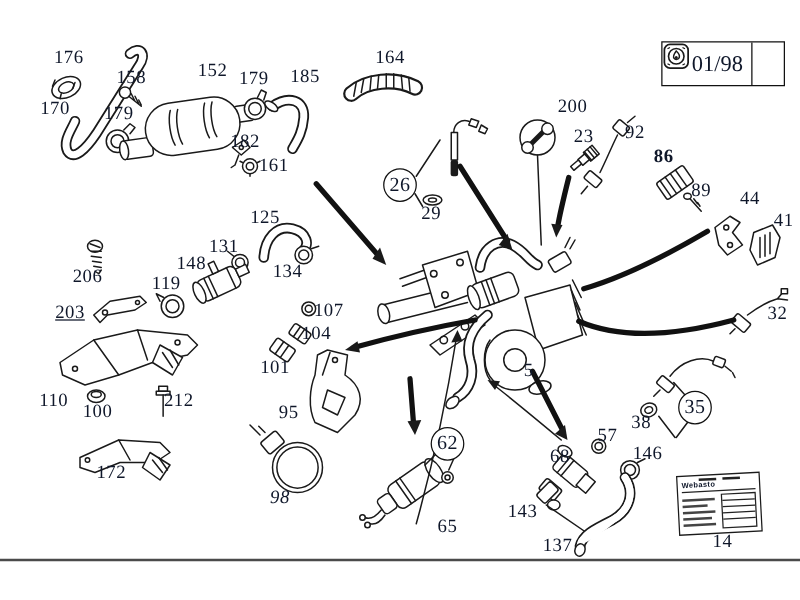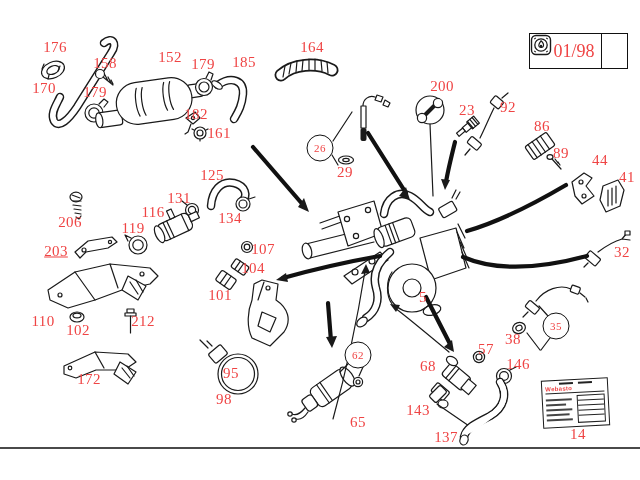--- a/index.html
+++ b/index.html
@@ -1,30 +1,30 @@
 <!DOCTYPE html>
 <html><head>
 <meta charset="utf-8">
 <style>
   html,body{margin:0;padding:0;background:#fff;}
   .canvas{position:relative;width:640px;height:480px;background:#fff;overflow:hidden;
-          font-family:"Liberation Serif",serif;color:#ef4444;}
+          font-family:"Liberation Serif",serif;color:#0f172a;}
   .canvas svg{position:absolute;left:0;top:0;}
   .ln{fill:none;stroke:#1a1a1a;stroke-width:1.2;stroke-linejoin:round;stroke-linecap:round;}
   .shp{fill:#fff;stroke:#1a1a1a;stroke-width:1.2;stroke-linejoin:round;}
   .dk{fill:#1a1a1a;stroke:none;}
   .tubeO{fill:none;stroke:#1a1a1a;stroke-width:8.5;stroke-linecap:round;}
   .tubeI{fill:none;stroke:#fff;stroke-width:5.6;stroke-linecap:round;}
   .flexO{fill:none;stroke:#1a1a1a;stroke-width:13;stroke-linecap:round;}
   .flexI{fill:none;stroke:#fff;stroke-width:9.5;stroke-linecap:round;}
   .thk{fill:none;stroke:#111;stroke-width:4.2;stroke-linecap:round;}
   .part-label{position:absolute;transform:translate(-50%,-50%);font-size:15px;line-height:1;
               white-space:nowrap;letter-spacing:.4px;}
   .part-label.circled{width:25px;height:25px;border:1.4px solid #111;border-radius:50%;
-              display:flex;align-items:center;justify-content:center;font-size:11px;background:#fff;}
+              display:flex;align-items:center;justify-content:center;font-size:16px;background:#fff;}
   .revision-box{position:absolute;left:529px;top:33px;width:97px;height:34px;border:1.6px solid #111;
               display:flex;background:#fff;}
   .rev-left{flex:1;display:flex;align-items:center;justify-content:center;gap:4px;border-right:1.6px solid #111;}
   .rev-arrow{font-size:13px;}
   .rev-text{font-size:18px;text-align:center;}
   .rev-right{width:25px;display:flex;align-items:center;justify-content:center;}
   .type-plate{position:absolute;left:542px;top:379px;width:67px;height:48px;border:1.3px solid #1a1a1a;
               background:#fff;transform:rotate(-3deg);padding:2px 3px;box-sizing:border-box;}
   .plate-dashes{display:flex;gap:5px;margin:0 0 1px 14px;}
   .plate-dashes i{display:block;width:14px;height:2px;background:#222;}
@@ -369,48 +369,48 @@
       <div class="part-label" style="left: 105px; top: 63px;">158</div>
       <div class="part-label" style="left: 95px; top: 92px;">179</div>
       <div class="part-label" style="left: 170px; top: 57px;">152</div>
       <div class="part-label" style="left: 203px; top: 64px;">179</div>
       <div class="part-label" style="left: 244px; top: 62px;">185</div>
       <div class="part-label" style="left: 312px; top: 47px;">164</div>
       <div class="part-label" style="left: 196px; top: 114px;">182</div>
       <div class="part-label" style="left: 219px; top: 133px;">161</div>
       <div class="part-label circled" style="left: 320px; top: 148px;">26</div>
       <div class="part-label" style="left: 345px; top: 172px;">29</div>
-      <div class="part-label" style="left: 442px; top: 86px; text-align: right;">200</div>
+      <div class="part-label" style="left: 458px; top: 86px; text-align: right;">200</div>
       <div class="part-label" style="left: 467px; top: 110px;">23</div>
       <div class="part-label" style="left: 508px; top: 107px;">92</div>
-      <div class="part-label" style="left: 542px; top: 126px;">86</div>
+      <div class="part-label" style="left: 531px; top: 126px; font-weight: bold;">86</div>
       <div class="part-label" style="left: 561px; top: 153px;">89</div>
       <div class="part-label" style="left: 600px; top: 160px;">44</div>
       <div class="part-label" style="left: 627px; top: 177px;">41</div>
       <div class="part-label" style="left: 622px; top: 252px;">32</div>
       <div class="part-label" style="left: 212px; top: 175px;">125</div>
       <div class="part-label" style="left: 179px; top: 198px;">131</div>
-      <div class="part-label" style="left: 153px; top: 212px;">116</div>
+      <div class="part-label" style="left: 153px; top: 212px;">148</div>
       <div class="part-label" style="left: 230px; top: 218px;">134</div>
       <div class="part-label" style="left: 133px; top: 228px;">119</div>
       <div class="part-label" style="left: 70px; top: 222px;">206</div>
       <div class="part-label" style="left: 56px; top: 251px; text-decoration: underline;">203</div>
       <div class="part-label" style="left: 263px; top: 249px;">107</div>
       <div class="part-label" style="left: 253px; top: 268px;">104</div>
       <div class="part-label" style="left: 220px; top: 295px;">101</div>
       <div class="part-label" style="left: 43px; top: 321px;">110</div>
-      <div class="part-label" style="left: 78px; top: 330px;">102</div>
+      <div class="part-label" style="left: 78px; top: 330px;">100</div>
       <div class="part-label" style="left: 143px; top: 321px;">212</div>
       <div class="part-label" style="left: 89px; top: 379px;">172</div>
-      <div class="part-label" style="left: 231px; top: 331px; margin-top: 42px;">95</div>
-      <div class="part-label" style="left: 224px; top: 399px;">98</div>
+      <div class="part-label" style="left: 231px; top: 331px;">95</div>
+      <div class="part-label" style="left: 224px; top: 399px; font-style: italic;">98</div>
       <div class="part-label" style="left: 423px; top: 297px;">5</div>
       <div class="part-label circled" style="left: 358px; top: 355px;">62</div>
       <div class="part-label" style="left: 358px; top: 394px; margin-top: 28px;">65</div>
-      <div class="part-label" style="left: 428px; top: 366px; text-align: right;">68</div>
+      <div class="part-label" style="left: 448px; top: 366px; text-align: right;">68</div>
       <div class="part-label" style="left: 486px; top: 349px;">57</div>
       <div class="part-label" style="left: 518px; top: 364px;">146</div>
       <div class="part-label" style="left: 418px; top: 410px;">143</div>
       <div class="part-label" style="left: 446px; top: 437px;">137</div>
       <div class="part-label" style="left: 513px; top: 339px;">38</div>
       <div class="part-label circled" style="left: 556px; top: 326px;">35</div>
       <div class="part-label" style="left: 578px; top: 434px;">14</div>
     </div>
 
 <div class="revision-box">

